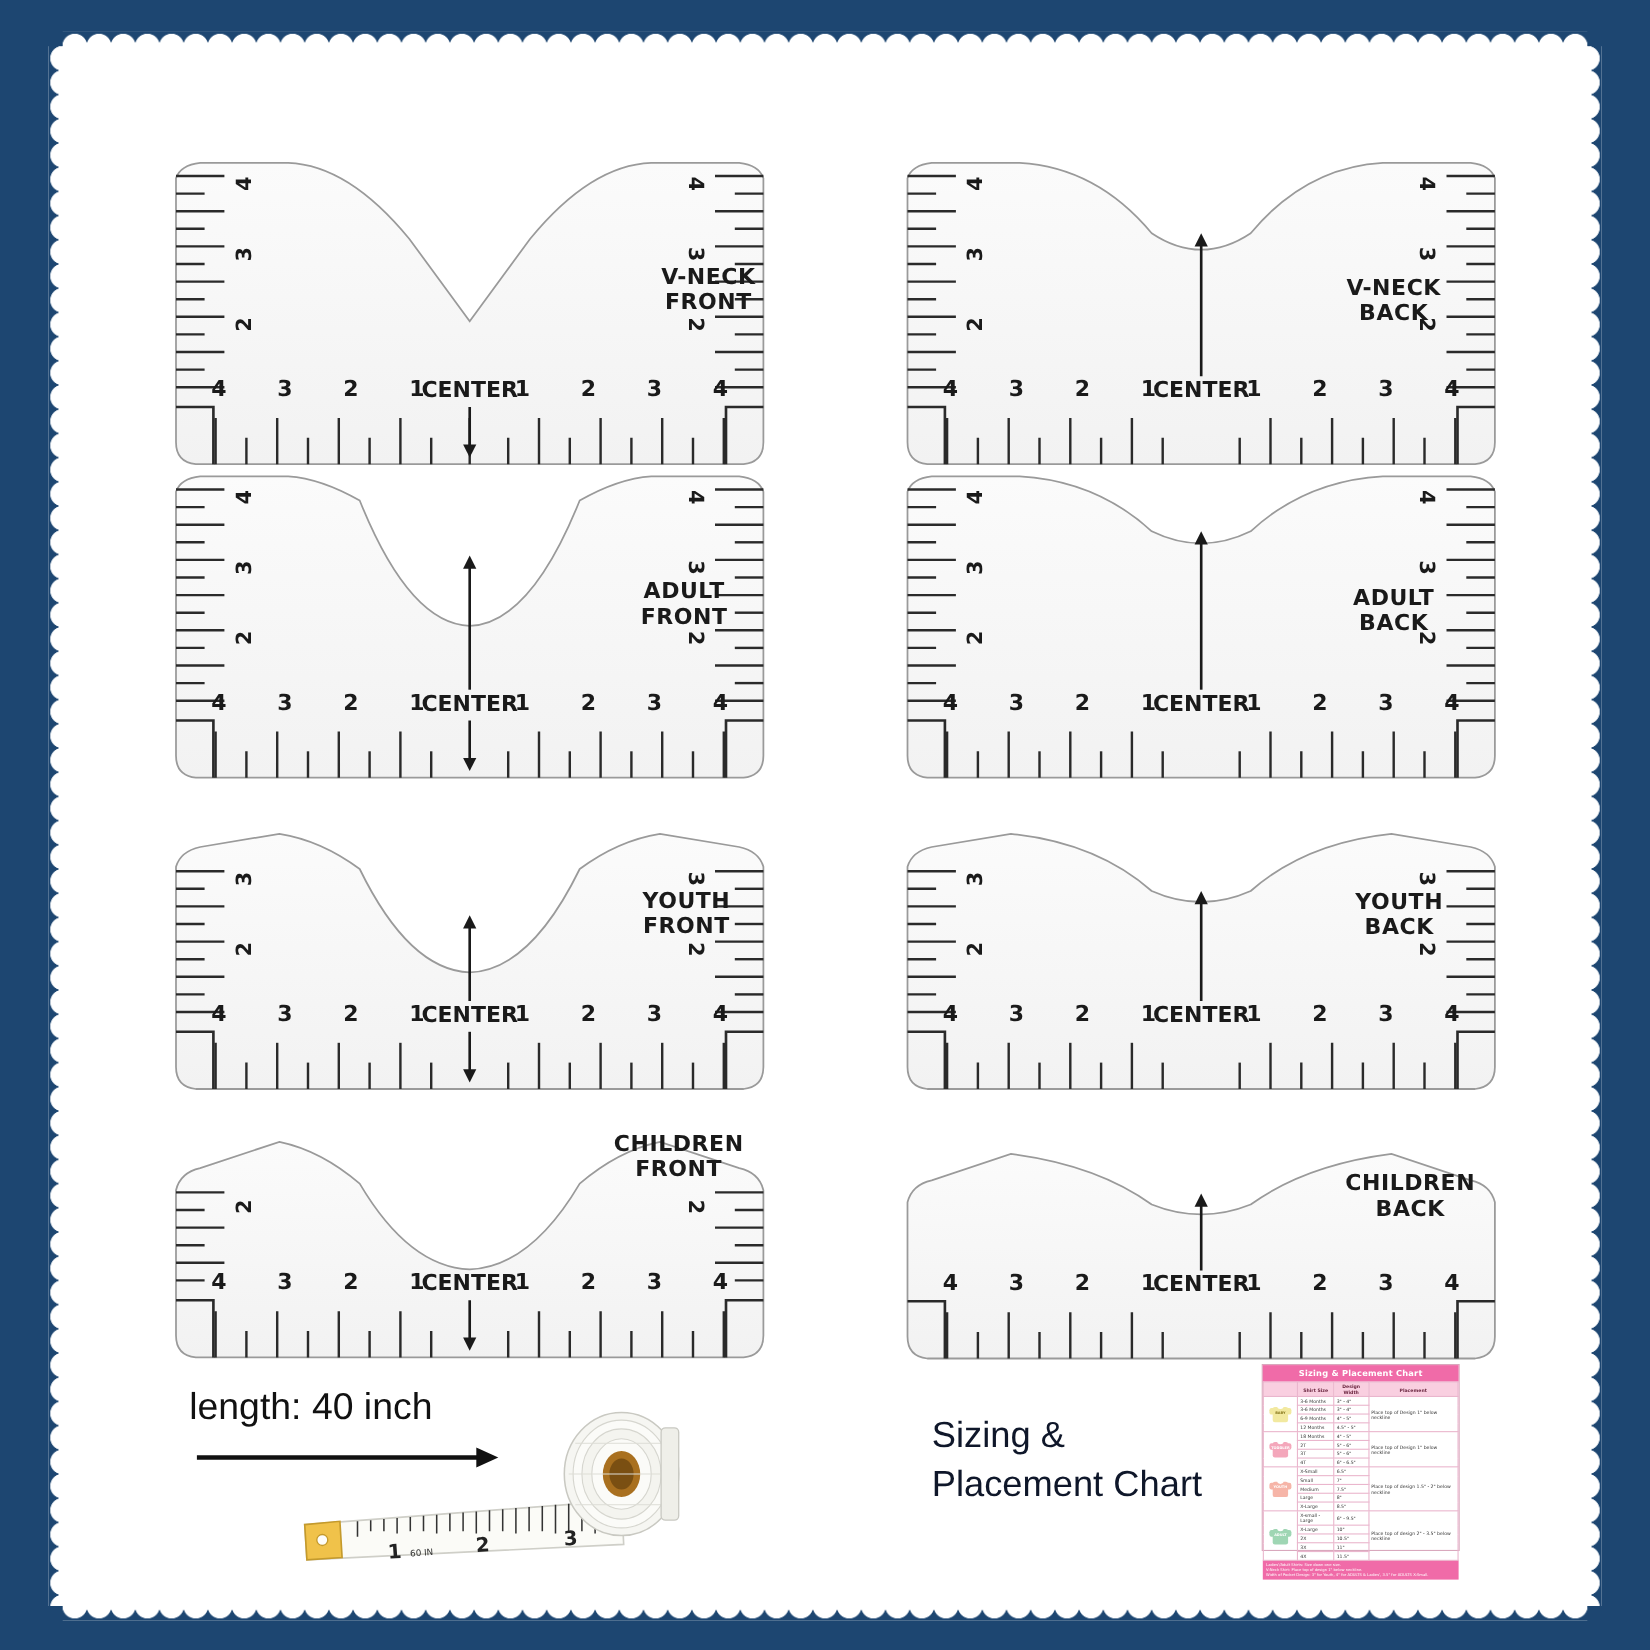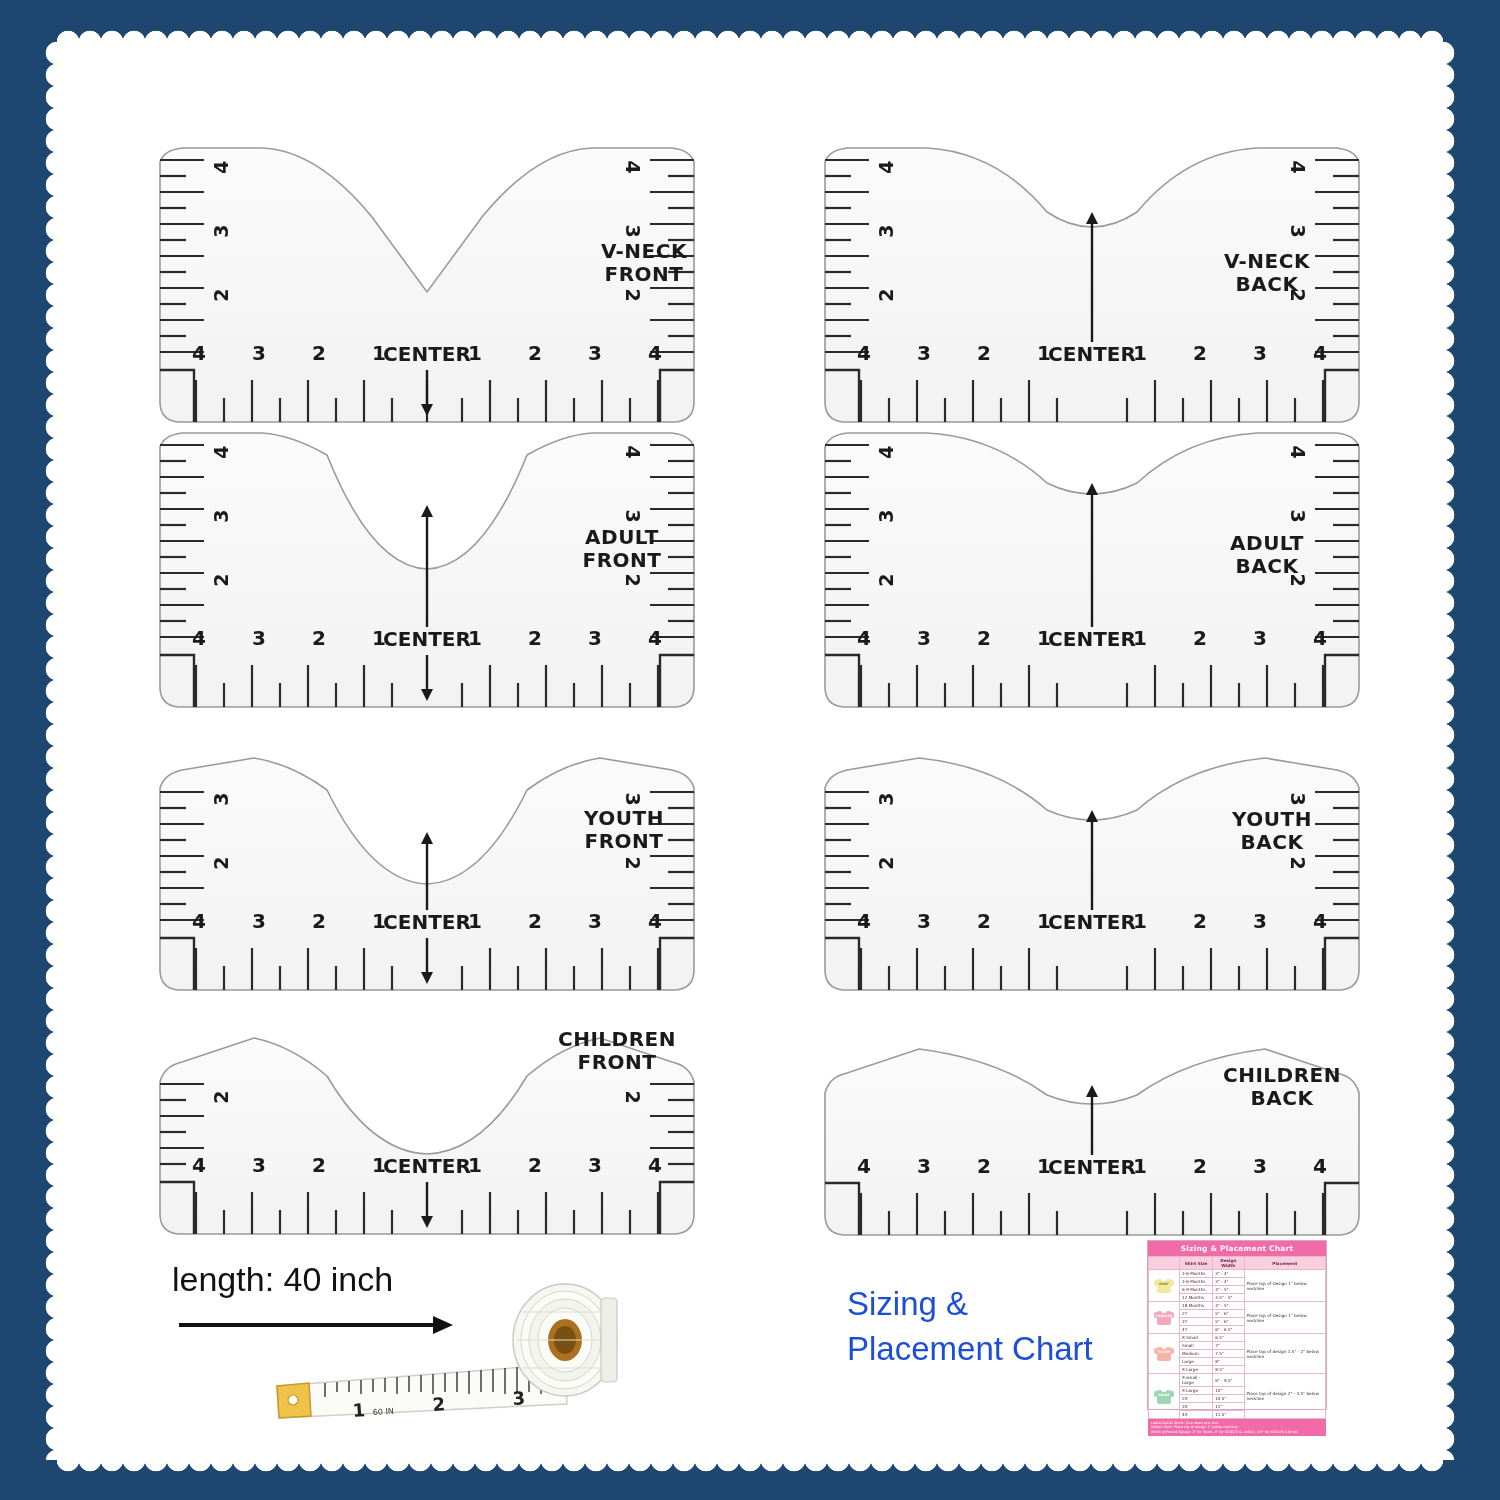--- a/index.html
+++ b/index.html
@@ -51,21 +51,21 @@
   
   #tape-label{
     position:absolute;left:170px;top:1255px;
     font-size:34px;color:#111;font-family:"Liberation Sans", sans-serif;
   }
   #tape-arrow{position:absolute;left:176px;top:1305px;width:278px;height:26px;}
   #tape-measure{position:absolute;left:265px;top:1285px;width:355px;height:145px;}
 
   #chart-label{
     position:absolute;left:845px;top:1275px;
-    font-size:33px;color:#1d4ed8;line-height:1.35;white-space:pre-line;
+    font-size:33px;color:#0f172a;line-height:1.35;white-space:pre-line;
     font-family:"Liberation Sans", sans-serif;
   }
 
   
   #size-chart{
     position:absolute;left:1147px;top:1240px;width:180px;height:170px;
     background:#fff;border:1px solid #d9a8bd;box-sizing:border-box;
     font-family:"DejaVu Sans", sans-serif;
   }
   #size-chart .sc-title{

